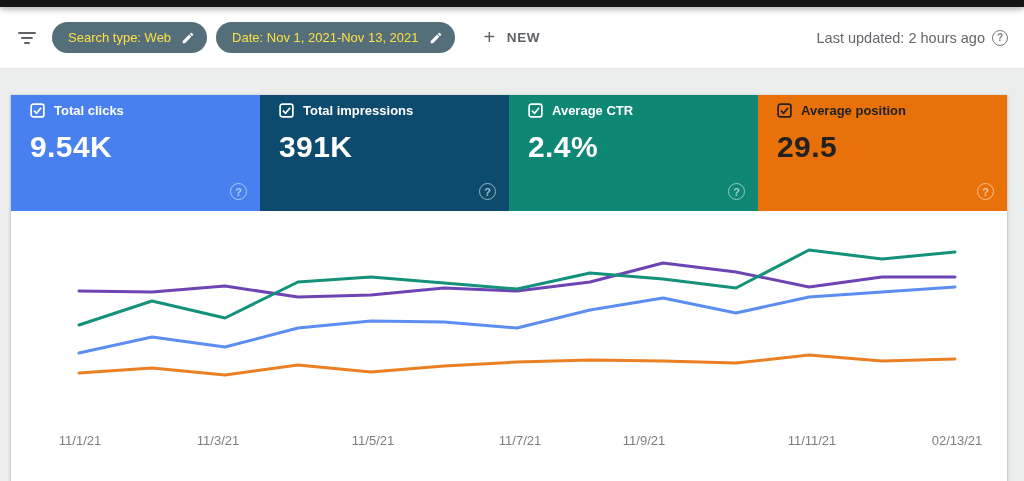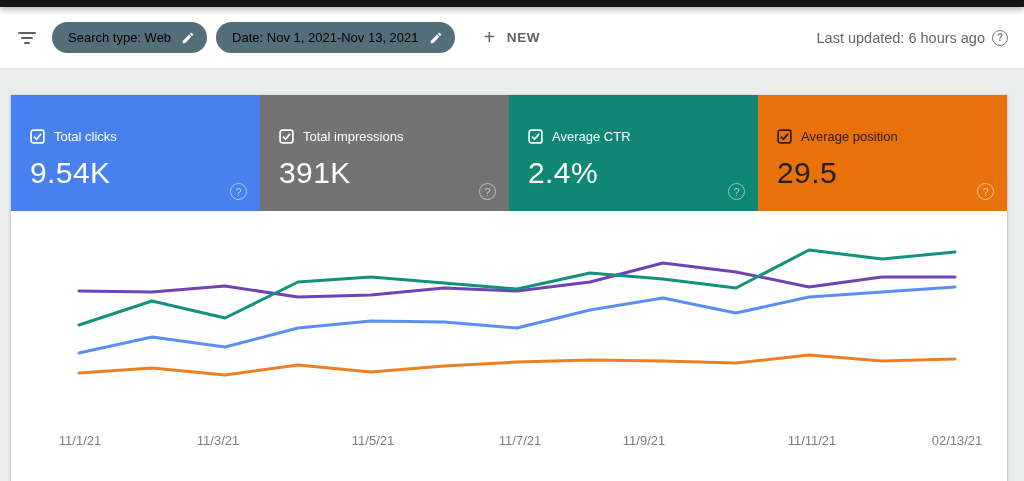--- a/index.html
+++ b/index.html
@@ -15,21 +15,21 @@
             display:flex; align-items:center; padding:0 16px; position:relative; z-index:4; }
 
   .filter-icon { width:18px; height:14px; margin:0 16px 0 2px; display:flex;
                  flex-direction:column; justify-content:center; gap:3px; cursor:pointer; }
   .filter-icon i { display:block; height:2px; background:#5f6368; border-radius:1px; }
   .filter-icon i:nth-child(1){ width:18px; }
   .filter-icon i:nth-child(2){ width:12px; margin-left:3px; }
   .filter-icon i:nth-child(3){ width:6px;  margin-left:6px; }
 
   .chip { display:inline-flex; align-items:center; gap:10px; height:31px;
-          padding:0 12px 0 16px; border-radius:16px; color:#000000; font-size:13px;
+          padding:0 12px 0 16px; border-radius:16px; color:#fde047; font-size:13px;
           margin-right:9px; cursor:pointer; white-space:nowrap; }
   .pencil-icon { width:14px; height:14px; flex:0 0 auto; }
 
   .new-button { display:inline-flex; align-items:center; gap:11px; margin-left:12px;
                 color:#5f6368; font-size:13.5px; font-weight:bold; letter-spacing:.6px;
                 cursor:pointer; padding:6px 8px; }
   .plus-glyph { font-size:20px; font-weight:400; line-height:1; position:relative; top:-1px; }
 
   .last-updated { margin-left:auto; display:flex; align-items:center; gap:7px;
                   color:#63676b; font-size:14.5px; }
@@ -37,21 +37,21 @@
                      color:#75797d; font-size:10px; display:grid; place-items:center;
                      cursor:pointer; font-weight:bold; }
 
   
   .content { position:relative; height:412px; }
   .card { position:absolute; left:11px; top:26px; width:996px; height:400px; background:#fff;
           box-shadow:0 1px 2px rgba(60,64,67,.28), 0 1px 3px 1px rgba(60,64,67,.14); }
 
   
   .tiles { display:flex; height:116px; }
-  .tile { flex:1 1 0; position:relative; padding:34px 0 0 19px; cursor:pointer; }
+  .tile { flex:1 1 0; position:relative; padding:8px 0 0 19px; cursor:pointer;font-weight:bold; }
   .tile-head { display:flex; align-items:center; gap:9px; font-size:13px; }
   .checkbox-icon { width:15px; height:15px; flex:0 0 auto; }
   .tile-value { margin-top:12px; font-size:30px; letter-spacing:.4px; }
   .tile-help { position:absolute; right:13px; bottom:11px; width:17px; height:17px;
                border:1.5px solid rgba(255,255,255,.8); border-radius:50%;
                color:rgba(255,255,255,.85); opacity:.7; font-size:11px;
                display:grid; place-items:center; cursor:pointer; }
 
   
   .chart-wrap { position:absolute; left:0; top:116px; width:996px; height:270px; }
@@ -84,42 +84,42 @@
       <path fill="#ffffff" d="M3 17.25V21h3.75L17.81 9.94l-3.75-3.75L3 17.25zM20.71 7.04c.39-.39.39-1.02 0-1.41l-2.34-2.34a.9959.9959 0 0 0-1.41 0l-1.83 1.83 3.75 3.75 1.83-1.83z"></path>
     </svg>
   </div>
 
   <div class="new-button">
     <span class="plus-glyph">+</span>
     <span>NEW</span>
   </div>
 
   <div class="last-updated">
-    <span>Last updated: 6 hours ago</span>
+    <span>Last updated: 2 hours ago</span>
     <span class="help-icon-small">?</span>
   </div>
 </div>
 
 <div class="content">
   <div class="card">
 
     <div class="tiles">
       <div class="tile" style="background: rgb(72, 128, 240); color: rgb(255, 255, 255);">
         <div class="tile-head">
           <svg class="checkbox-icon" viewBox="0 0 16 16">
             <rect x="1.2" y="1.2" width="13.6" height="13.6" rx="2.4" fill="none" stroke="currentColor" stroke-width="1.8"></rect>
             <polyline points="4.2,8.2 7,11 11.8,5" fill="none" stroke="currentColor" stroke-width="1.8"></polyline>
           </svg>
           <span>Total clicks</span>
         </div>
         <div class="tile-value">9.54K</div>
         <span class="tile-help">?</span>
       </div>
 
-      <div class="tile" style="background: #737373; color: rgb(255, 255, 255);">
+      <div class="tile" style="background: #0c4a6e; color: rgb(255, 255, 255);">
         <div class="tile-head">
           <svg class="checkbox-icon" viewBox="0 0 16 16">
             <rect x="1.2" y="1.2" width="13.6" height="13.6" rx="2.4" fill="none" stroke="currentColor" stroke-width="1.8"></rect>
             <polyline points="4.2,8.2 7,11 11.8,5" fill="none" stroke="currentColor" stroke-width="1.8"></polyline>
           </svg>
           <span>Total impressions</span>
         </div>
         <div class="tile-value">391K</div>
         <span class="tile-help">?</span>
       </div>

